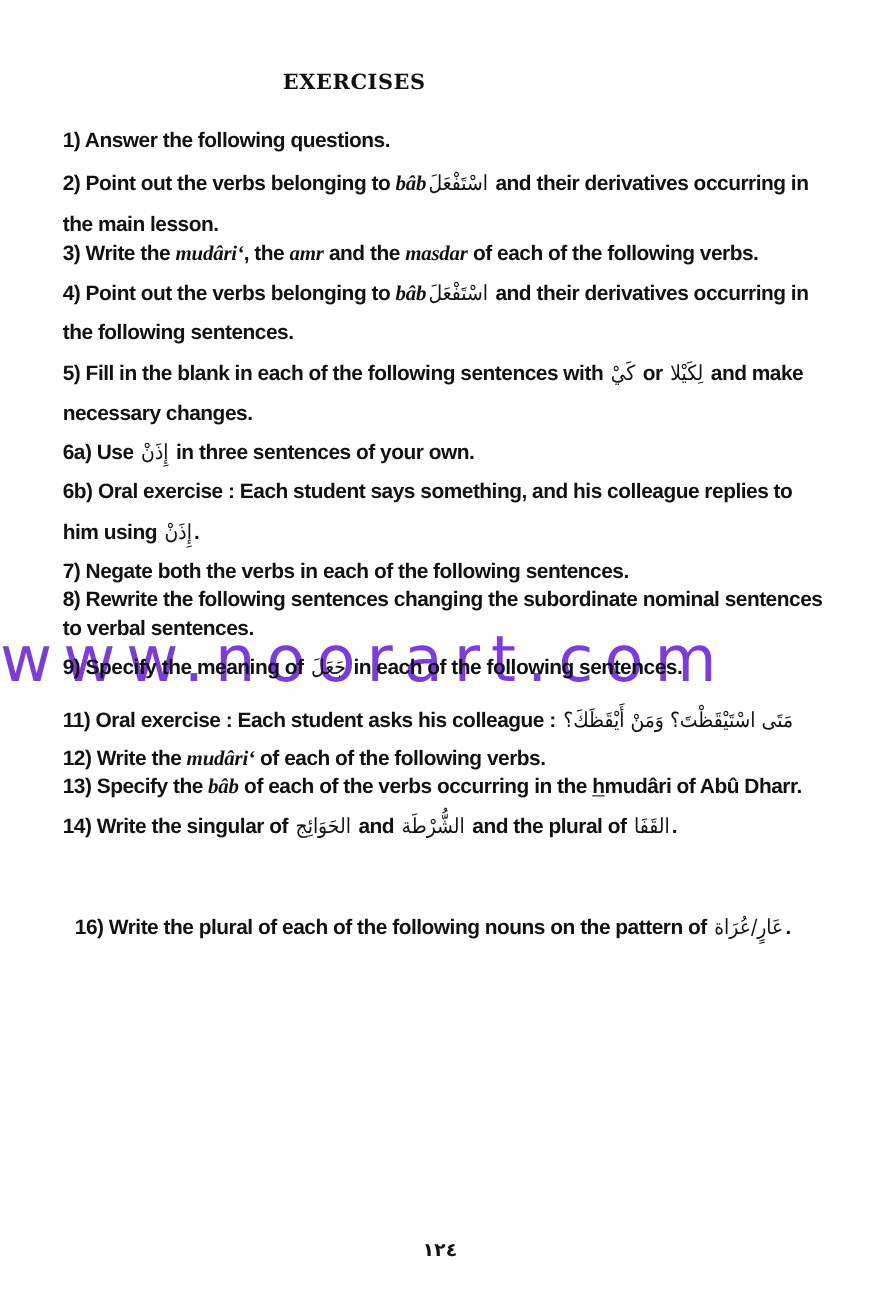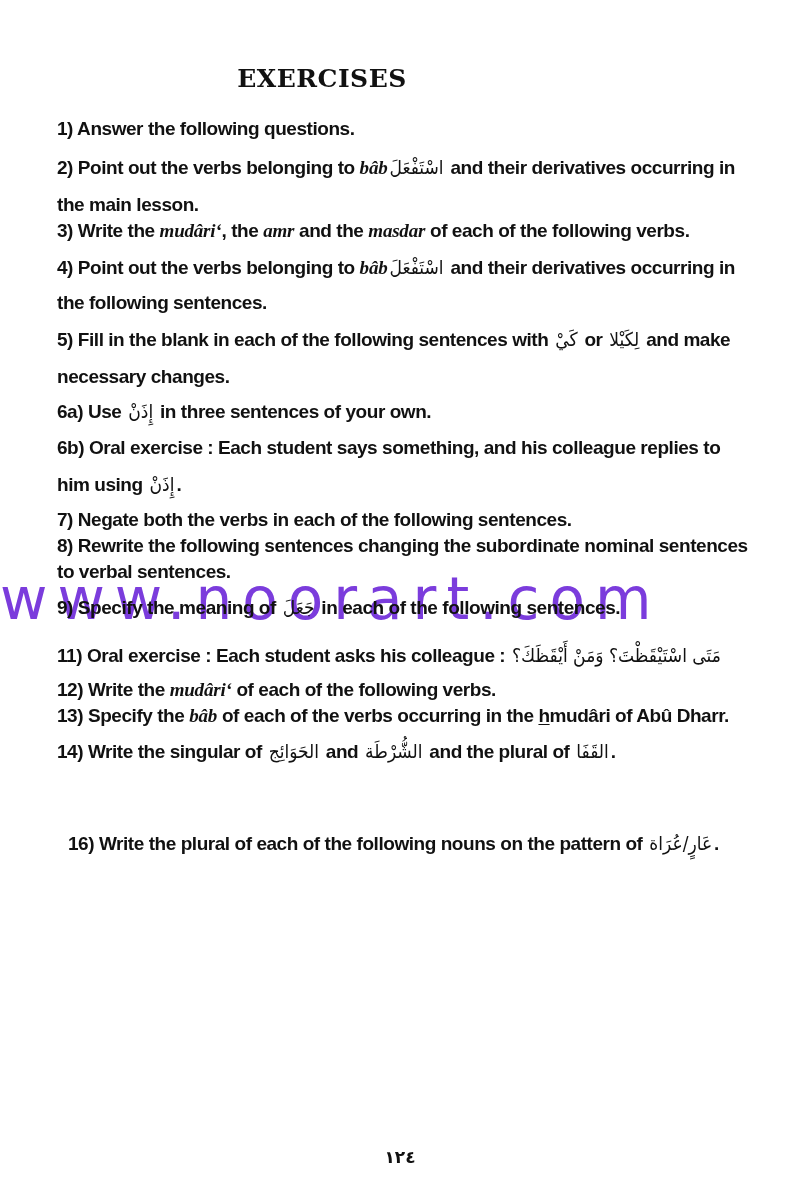--- a/index.html
+++ b/index.html
@@ -1,24 +1,24 @@
 <!DOCTYPE html>
 <html><head>
 <meta charset="utf-8">
 <style>
   html, body { margin: 0; padding: 0; background: #ffffff; }
   body { width: 800px; height: 1186px; position: relative; overflow: hidden; font-family: "Liberation Serif", "DejaVu Serif", serif; color: #111111; }
   .page { position: absolute; left: 0; top: 0; width: 800px; height: 1186px; }
-  .title { position: absolute; top: 64px; left: 0; width: 644px; text-align: center; font-family: "DejaVu Serif", serif; font-weight: bold; font-size: 25px; letter-spacing: 0.5px; }
+  .title { position: absolute; top: 64px; left: 0; width: 644px; text-align: center; font-family: "DejaVu Serif", serif; font-weight: bold; font-size: 19px; letter-spacing: 0.5px; }
   .line { position: absolute; left: 57px; white-space: nowrap; font-family: "Liberation Sans", sans-serif; font-stretch: condensed; font-weight: bold; font-size: 19px; letter-spacing: -0.45px; transform-origin: left top; }
   .line i { font-family: "Liberation Serif", serif; font-style: italic; font-weight: bold; letter-spacing: -0.2px; }
   .ar { font-family: "DejaVu Sans", sans-serif; font-weight: normal; font-size: 19px; direction: rtl; unicode-bidi: isolate; display: inline-block; margin: 0 2px; text-align: center; }
   .u { text-decoration: underline; text-decoration-thickness: 1px; text-underline-offset: 2px; }
   .watermark { position: absolute; left: 0; top: 565px; width: 800px; font-family: "DejaVu Sans", sans-serif; font-size: 58px; color: #6d28d9; letter-spacing: 10px; opacity: 0.9; white-space: nowrap; pointer-events: none; }
-  .pagenum { position: absolute; top: 1127px; left: 0; width: 800px; text-align: center; font-family: "DejaVu Sans", sans-serif; font-weight: bold; font-size: 17px; margin-top: 20px; }
+  .pagenum { position: absolute; top: 1127px; left: 0; width: 800px; text-align: center; font-family: "DejaVu Sans", sans-serif; font-weight: bold; font-size: 17px; }
   .line span { }
 </style>
 </head>
 <body>
 
 <div class="page">
 
   <div class="title">EXERCISES</div>
 
   <div class="line" style="top:118px">

